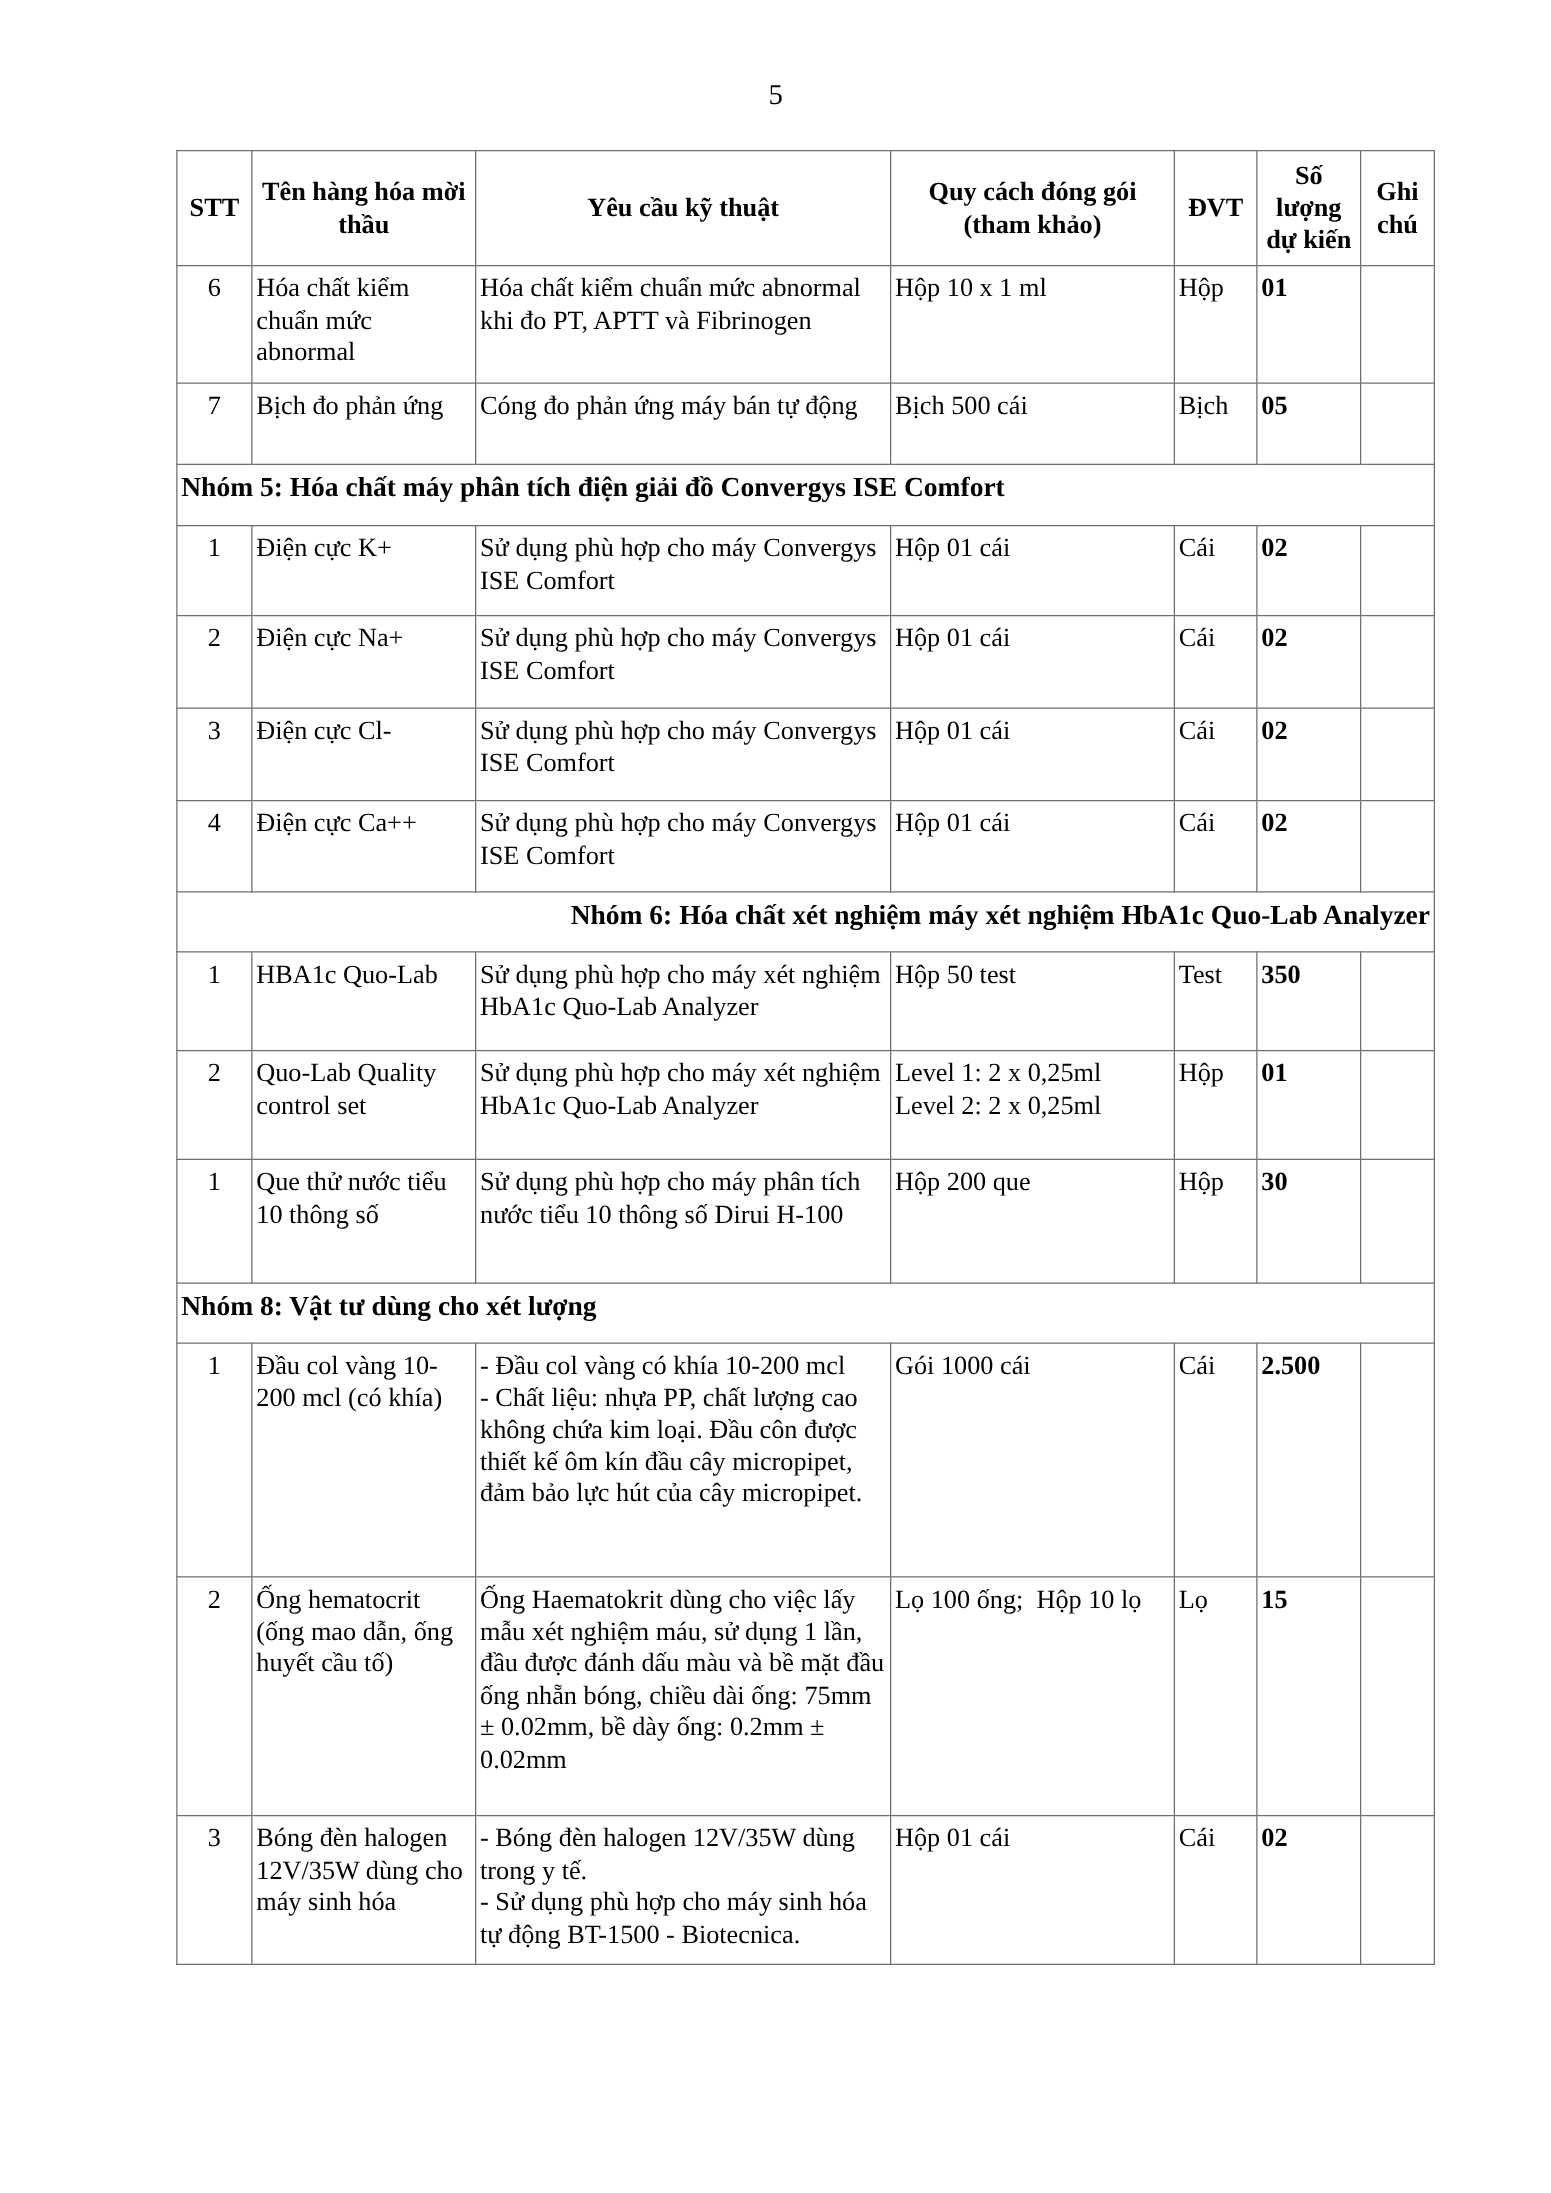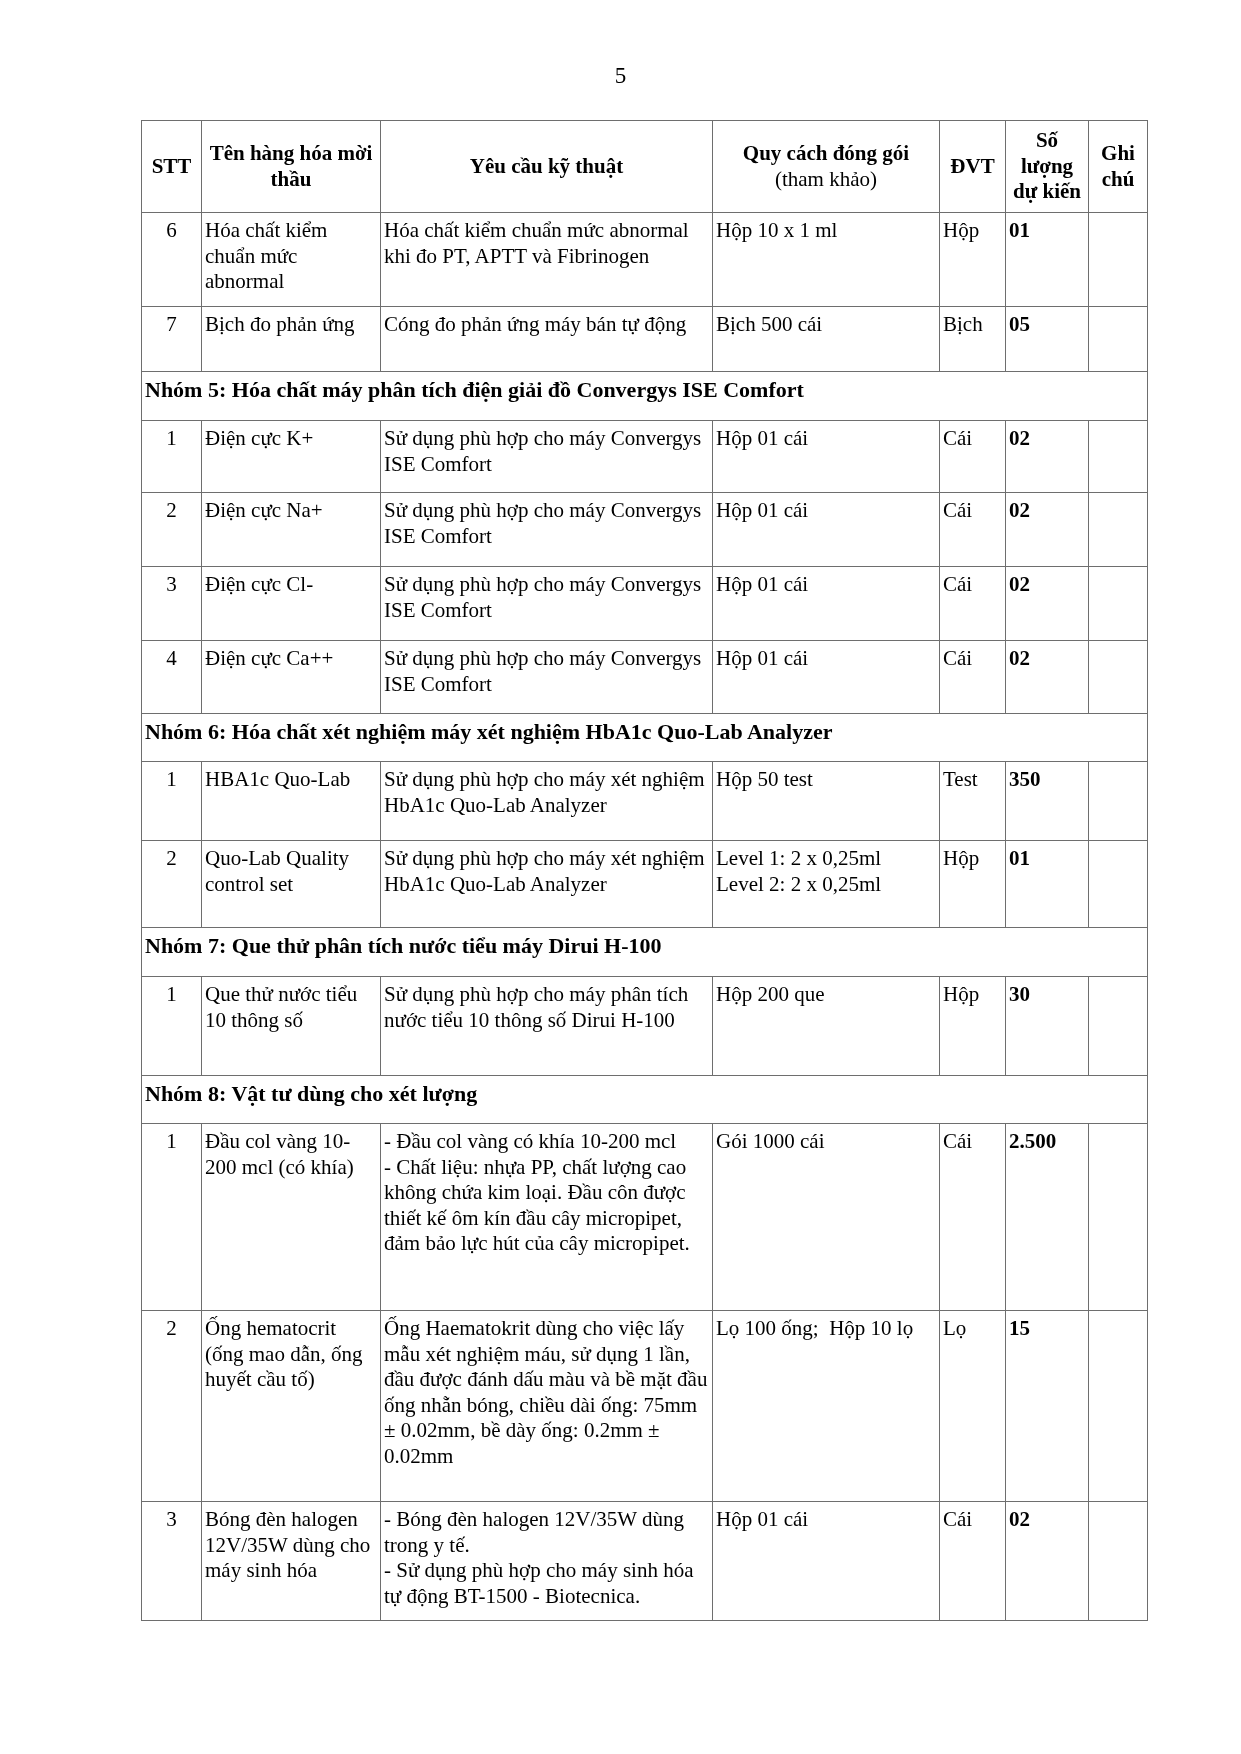--- a/index.html
+++ b/index.html
@@ -6,21 +6,21 @@
   body { width: 1241px; height: 1754px; position: relative; overflow: hidden;
          font-family: "Liberation Serif", "DejaVu Serif", serif; color: #000; }
   .page-number { position: absolute; top: 62px; left: 0; width: 1241px; text-align: center;
                  font-size: 23px; line-height: 28px; }
   table.bid { position: absolute; top: 120px; left: 141px; width: 1006px;
               border-collapse: collapse; table-layout: fixed; font-size: 21px; line-height: 25.5px; }
   table.bid td, table.bid th { border: 1.5px solid #6e6e6e; vertical-align: top; padding: 5px 3px 6px 3px; }
   table.bid { border: 1.5px solid #222; }
   table.bid th { font-weight: bold; vertical-align: middle; text-align: center; padding: 2px 2px; }
   th.c-stt { text-align: left; }
-  .sub { font-weight: normal; }
+  .sub { font-weight: bold; }
   td.stt { text-align: center; }
   td.pack, td.unit { text-align: left; }
   td.qty { font-weight: bold; padding-right: 4px; }
   td.group { font-weight: bold; font-size: 22px; vertical-align: middle; padding: 10px 3px; }
   .line { display: block; white-space: pre-wrap; }
 </style>
 </head>
 <body>
 
 <div class="page-number">5</div>
@@ -124,21 +124,21 @@
         <td class="spec">
           <span class="line">Sử dụng phù hợp cho máy Convergys ISE Comfort</span>
         </td>
         <td class="pack">
           <span class="line">Hộp 01 cái</span>
         </td>
         <td class="unit">Cái</td>
         <td class="qty">02</td>
         <td class="note"></td>
       </tr>
-      <tr style="height: 48px;">
+      <tr style="height: 48px; text-align: right;">
         <td colspan="7" class="group">Nhóm 6: Hóa chất xét nghiệm máy xét nghiệm HbA1c Quo-Lab Analyzer</td>
       </tr>
       <tr style="height: 79px;">
         <td class="stt">1</td>
         <td class="name">HBA1c Quo-Lab</td>
         <td class="spec">
           <span class="line">Sử dụng phù hợp cho máy xét nghiệm HbA1c Quo-Lab Analyzer</span>
         </td>
         <td class="pack">
           <span class="line">Hộp 50 test</span>
@@ -153,23 +153,20 @@
         <td class="spec">
           <span class="line">Sử dụng phù hợp cho máy xét nghiệm HbA1c Quo-Lab Analyzer</span>
         </td>
         <td class="pack">
           <span class="line">Level 1: 2 x 0,25ml</span>
           <span class="line">Level 2: 2 x 0,25ml</span>
         </td>
         <td class="unit">Hộp</td>
         <td class="qty">01</td>
         <td class="note"></td>
-      </tr>
-      <tr style="height: 49px;">
-        <td colspan="7" class="group">Nhóm 7: Que thử phân tích nước tiểu máy Dirui H-100</td>
       </tr>
       <tr style="height: 99px;">
         <td class="stt">1</td>
         <td class="name">Que thử nước tiểu 10 thông số</td>
         <td class="spec">
           <span class="line">Sử dụng phù hợp cho máy phân tích nước tiểu 10 thông số Dirui H-100</span>
         </td>
         <td class="pack">
           <span class="line">Hộp 200 que</span>
         </td>

